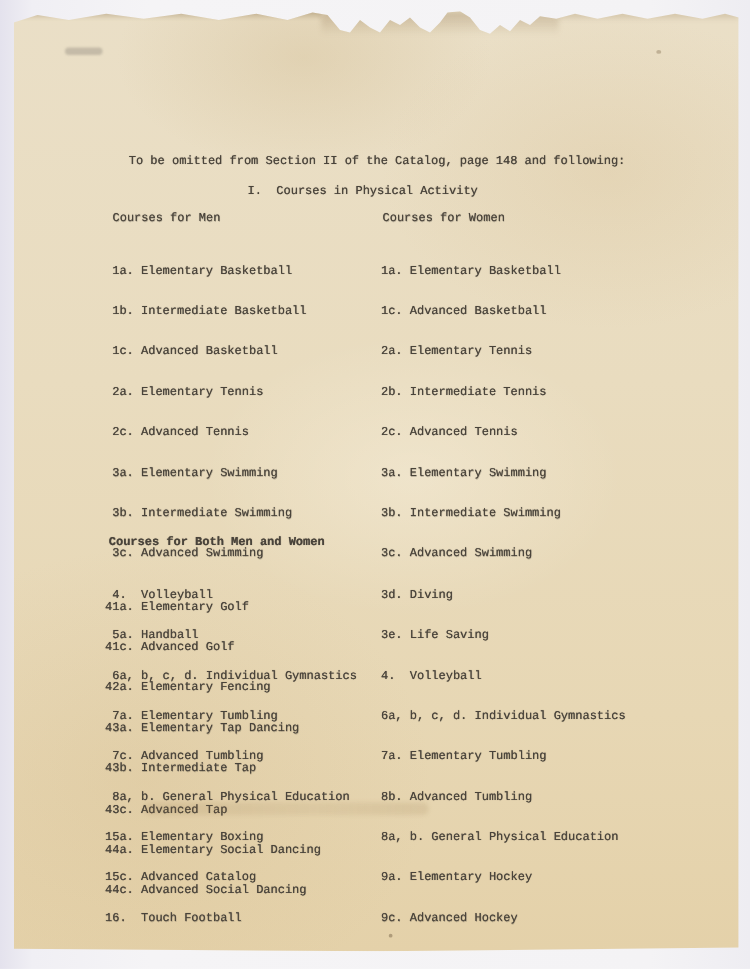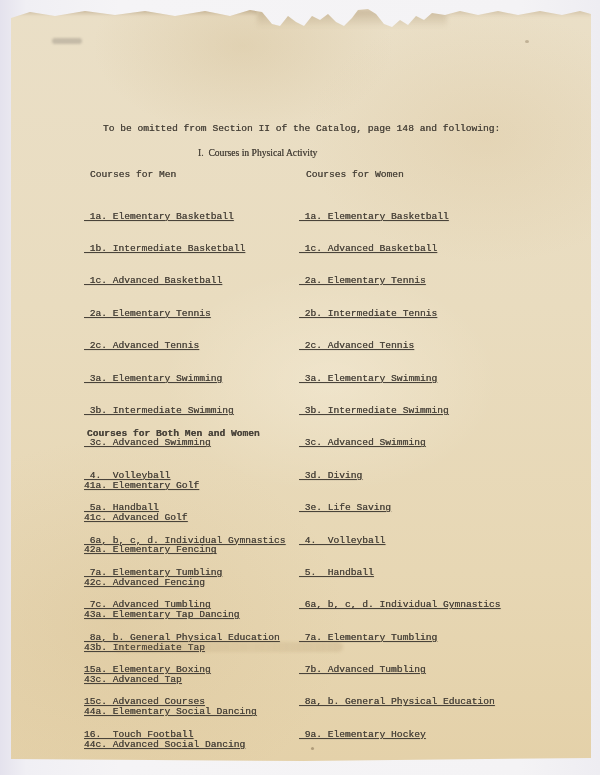--- a/index.html
+++ b/index.html
@@ -80,26 +80,26 @@
   .txt {
     position: absolute;
     color: #49433a;
     font-size: 9.6px;
     line-height: 10.8px;
     white-space: pre;
     text-shadow: 0 0 0.6px rgba(73,67,58,0.75), 0.3px 0.3px 0 rgba(73,67,58,0.25);
     letter-spacing: 0;
   }
   .title-line   { left: 92px;  top: 124px; }
-  .section-head { left: 187px; top: 148px; font-family: Liberation Serif, serif; }
+  .section-head { left: 187px; top: 148px; }
   .head-men     { left: 79px;  top: 170px; }
   .head-women   { left: 295px; top: 170px; }
   .head-both    { left: 76px;  top: 429px; font-weight: bold; }
   .list { position: absolute; }
-  .list .line { white-space: pre; text-decoration: underline; }
+  .list .line { white-space: pre; }
   .list-men   { left: 73px;  top: 190px; }
   .list-both  { left: 73px;  top: 459px; }
   .list-women { left: 288px; top: 190px; }
 </style>
 </head>
 <body>
 
 <div class="scan">
   <div class="paper">
     <div class="fringe-a"></div>
@@ -124,34 +124,33 @@
       <div class="line"> 3a. Elementary Swimming</div>
       <div class="line"> 3b. Intermediate Swimming</div>
       <div class="line"> 3c. Advanced Swimming</div>
       <div class="line"> 4.  Volleyball</div>
       <div class="line"> 5a. Handball</div>
       <div class="line"> 6a, b, c, d. Individual Gymnastics</div>
       <div class="line"> 7a. Elementary Tumbling</div>
       <div class="line"> 7c. Advanced Tumbling</div>
       <div class="line"> 8a, b. General Physical Education</div>
       <div class="line">15a. Elementary Boxing</div>
-      <div class="line">15c. Advanced Courses</div>
+      <div class="line">15c. Advanced Catalog</div>
       <div class="line">16.  Touch Football</div>
       
       
       
     </div>
 
     <div class="txt head-both">Courses for Both Men and Women</div>
 
     <div class="txt list list-both">
       <div class="line">41a. Elementary Golf</div>
       <div class="line">41c. Advanced Golf</div>
       <div class="line">42a. Elementary Fencing</div>
-      <div class="line">42c. Advanced Fencing</div>
       <div class="line">43a. Elementary Tap Dancing</div>
       <div class="line">43b. Intermediate Tap</div>
       <div class="line">43c. Advanced Tap</div>
       <div class="line">44a. Elementary Social Dancing</div>
       <div class="line">44c. Advanced Social Dancing</div>
       
       
       
       
       
@@ -164,24 +163,23 @@
       <div class="line"> 1c. Advanced Basketball</div>
       <div class="line"> 2a. Elementary Tennis</div>
       <div class="line"> 2b. Intermediate Tennis</div>
       <div class="line"> 2c. Advanced Tennis</div>
       <div class="line"> 3a. Elementary Swimming</div>
       <div class="line"> 3b. Intermediate Swimming</div>
       <div class="line"> 3c. Advanced Swimming</div>
       <div class="line"> 3d. Diving</div>
       <div class="line"> 3e. Life Saving</div>
       <div class="line"> 4.  Volleyball</div>
-      <div class="line"> 5.  Handball</div>
       <div class="line"> 6a, b, c, d. Individual Gymnastics</div>
       <div class="line"> 7a. Elementary Tumbling</div>
-      <div class="line"> 7b. Advanced Tumbling</div>
+      <div class="line"> 8b. Advanced Tumbling</div>
       <div class="line"> 8a, b. General Physical Education</div>
       <div class="line"> 9a. Elementary Hockey</div>
       <div class="line"> 9c. Advanced Hockey</div>
       
       
       
       
       
       
       

